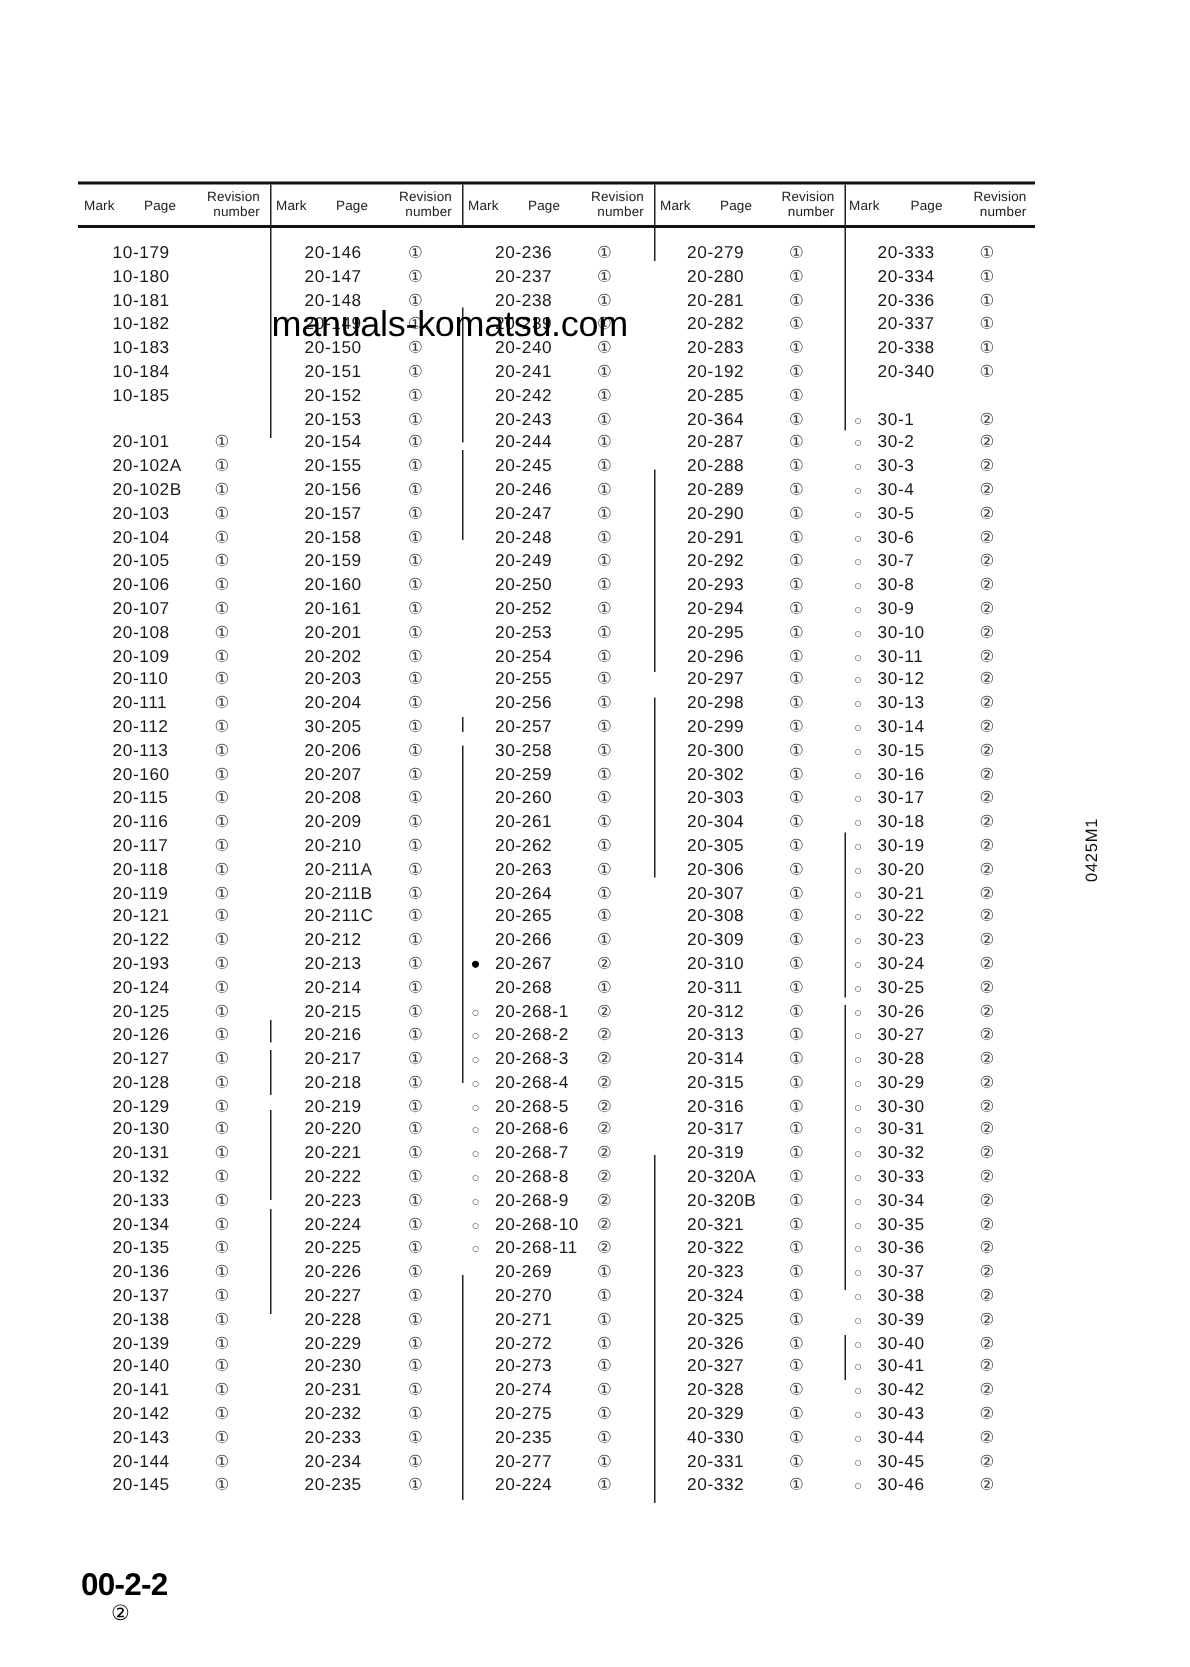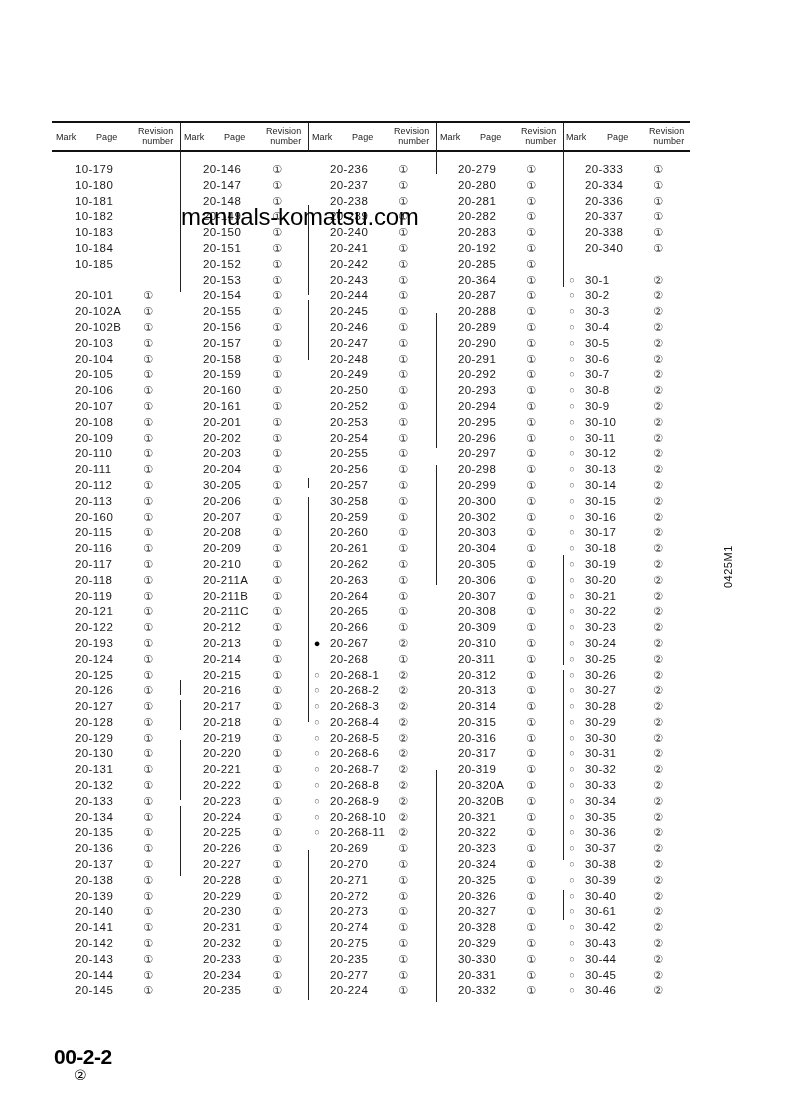--- a/index.html
+++ b/index.html
@@ -1139,21 +1139,21 @@
         <span class="pg">20-328</span>
         <span class="rev" style="left: 86px;">①</span>
       </div>
       <div class="row">
         <span class="mark"></span>
         <span class="pg">20-329</span>
         <span class="rev" style="left: 86px;">①</span>
       </div>
       <div class="row">
         <span class="mark"></span>
-        <span class="pg">30-330</span>
+        <span class="pg">40-330</span>
         <span class="rev" style="left: 86px;">①</span>
       </div>
       <div class="row">
         <span class="mark"></span>
         <span class="pg">20-331</span>
         <span class="rev" style="left: 86px;">①</span>
       </div>
       <div class="row">
         <span class="mark"></span>
         <span class="pg">20-332</span>
@@ -1392,21 +1392,21 @@
         <span class="pg">30-39</span>
         <span class="rev" style="left: 86px;">②</span>
       </div>
       <div class="row">
         <span class="mark">○</span>
         <span class="pg">30-40</span>
         <span class="rev" style="left: 86px;">②</span>
       </div>
       <div class="row">
         <span class="mark">○</span>
-        <span class="pg">30-61</span>
+        <span class="pg">30-41</span>
         <span class="rev" style="left: 86px;">②</span>
       </div>
       <div class="row">
         <span class="mark">○</span>
         <span class="pg">30-42</span>
         <span class="rev" style="left: 86px;">②</span>
       </div>
       <div class="row">
         <span class="mark">○</span>
         <span class="pg">30-43</span>

